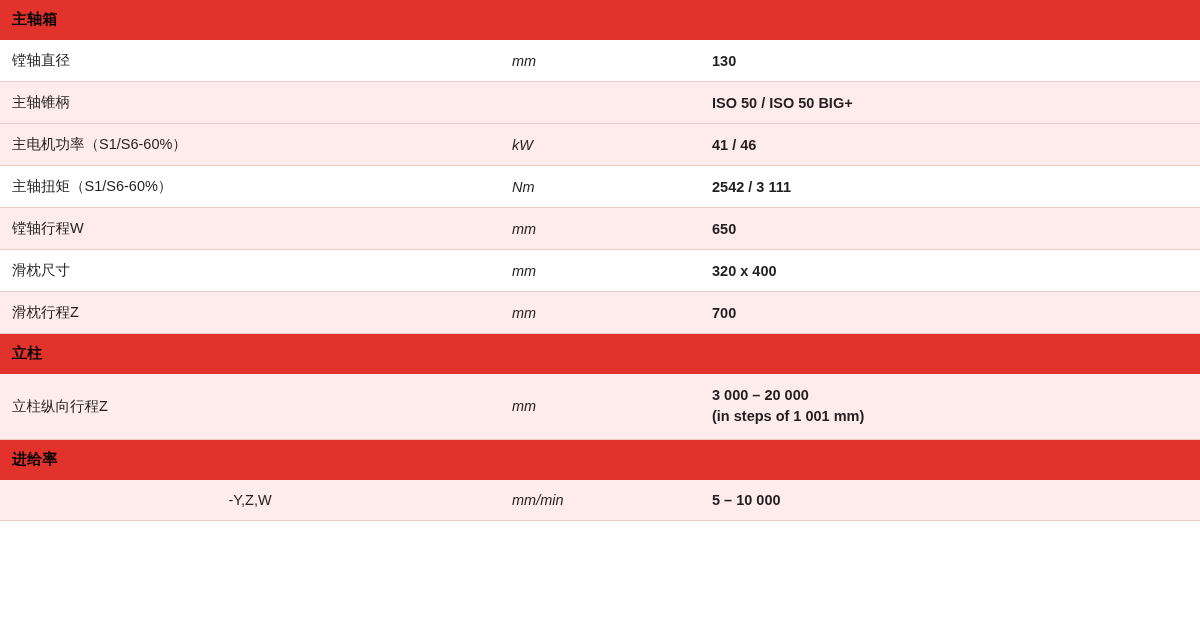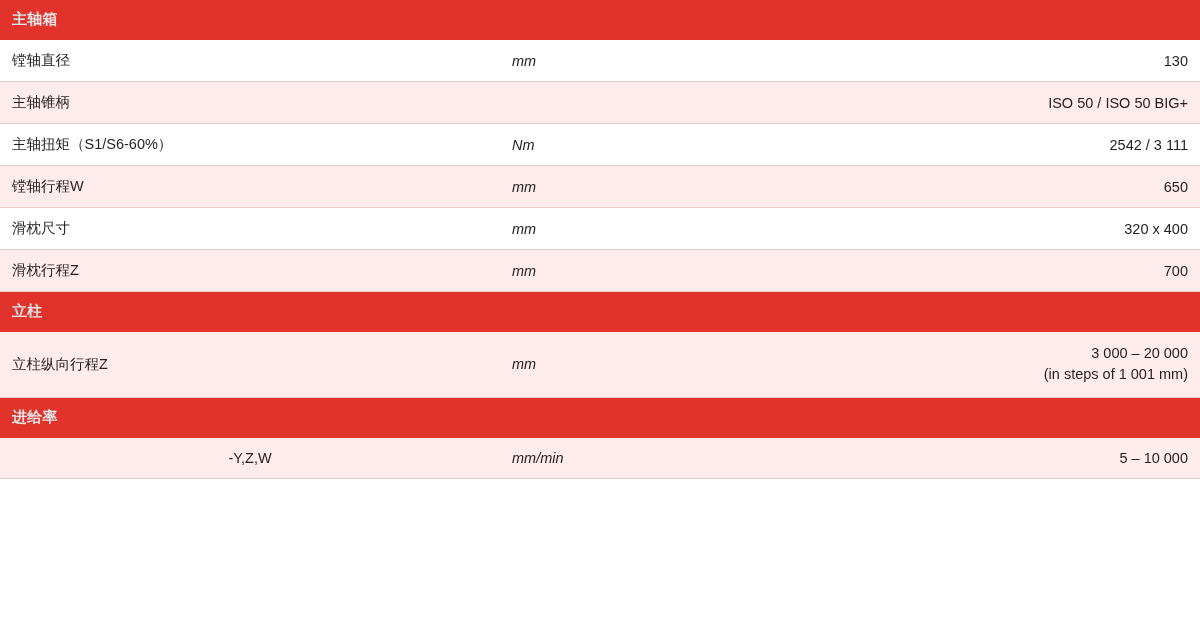--- a/index.html
+++ b/index.html
@@ -19,21 +19,21 @@
     width: 1200px;
     border-collapse: collapse;
     table-layout: fixed;
   }
   table.spec col.c-label { width: 500px; }
   table.spec col.c-unit  { width: 200px; }
   table.spec col.c-value { width: 500px; }
 
   tr.section-row td {
     background: #e2322c;
-    color: #e5e5e5;
+    color: #000000;
     font-size: 15px;
     font-weight: bold;
     padding: 9px 12px 10px 12px;
     height: 40px;
     border: none;
     letter-spacing: 0.2px;
   }
   tr.data-row td {
     font-size: 14.5px;
     padding: 11px 12px;
@@ -53,21 +53,22 @@
   }
   tr.data-row td.label.indent {
     text-align: center;
     padding-left: 12px;
   }
   tr.data-row td.unit {
     text-align: left;
     font-style: italic;
   }
   tr.data-row td.value {
-    text-align: right;
+    text-align: left;
+    font-weight: bold;
   }
   tr.data-row td .sub {
     display: block;
   }
 </style>
 </head>
 <body>
 
 <table class="spec">
   <colgroup>
@@ -84,20 +85,27 @@
         <td class="unit">mm</td>
         <td class="value">
           <span class="sub">130</span>
         </td>
       </tr>
       <tr class="data-row alt">
         <td class="label">主轴锥柄</td>
         <td class="unit"></td>
         <td class="value">
           <span class="sub">ISO 50 / ISO 50 BIG+</span>
+        </td>
+      </tr>
+      <tr class="data-row alt">
+        <td class="label">主电机功率（S1/S6-60%）</td>
+        <td class="unit">kW</td>
+        <td class="value">
+          <span class="sub">41 / 46</span>
         </td>
       </tr>
       <tr class="data-row">
         <td class="label">主轴扭矩（S1/S6-60%）</td>
         <td class="unit">Nm</td>
         <td class="value">
           <span class="sub">2542 / 3 111</span>
         </td>
       </tr>
       <tr class="data-row alt">

